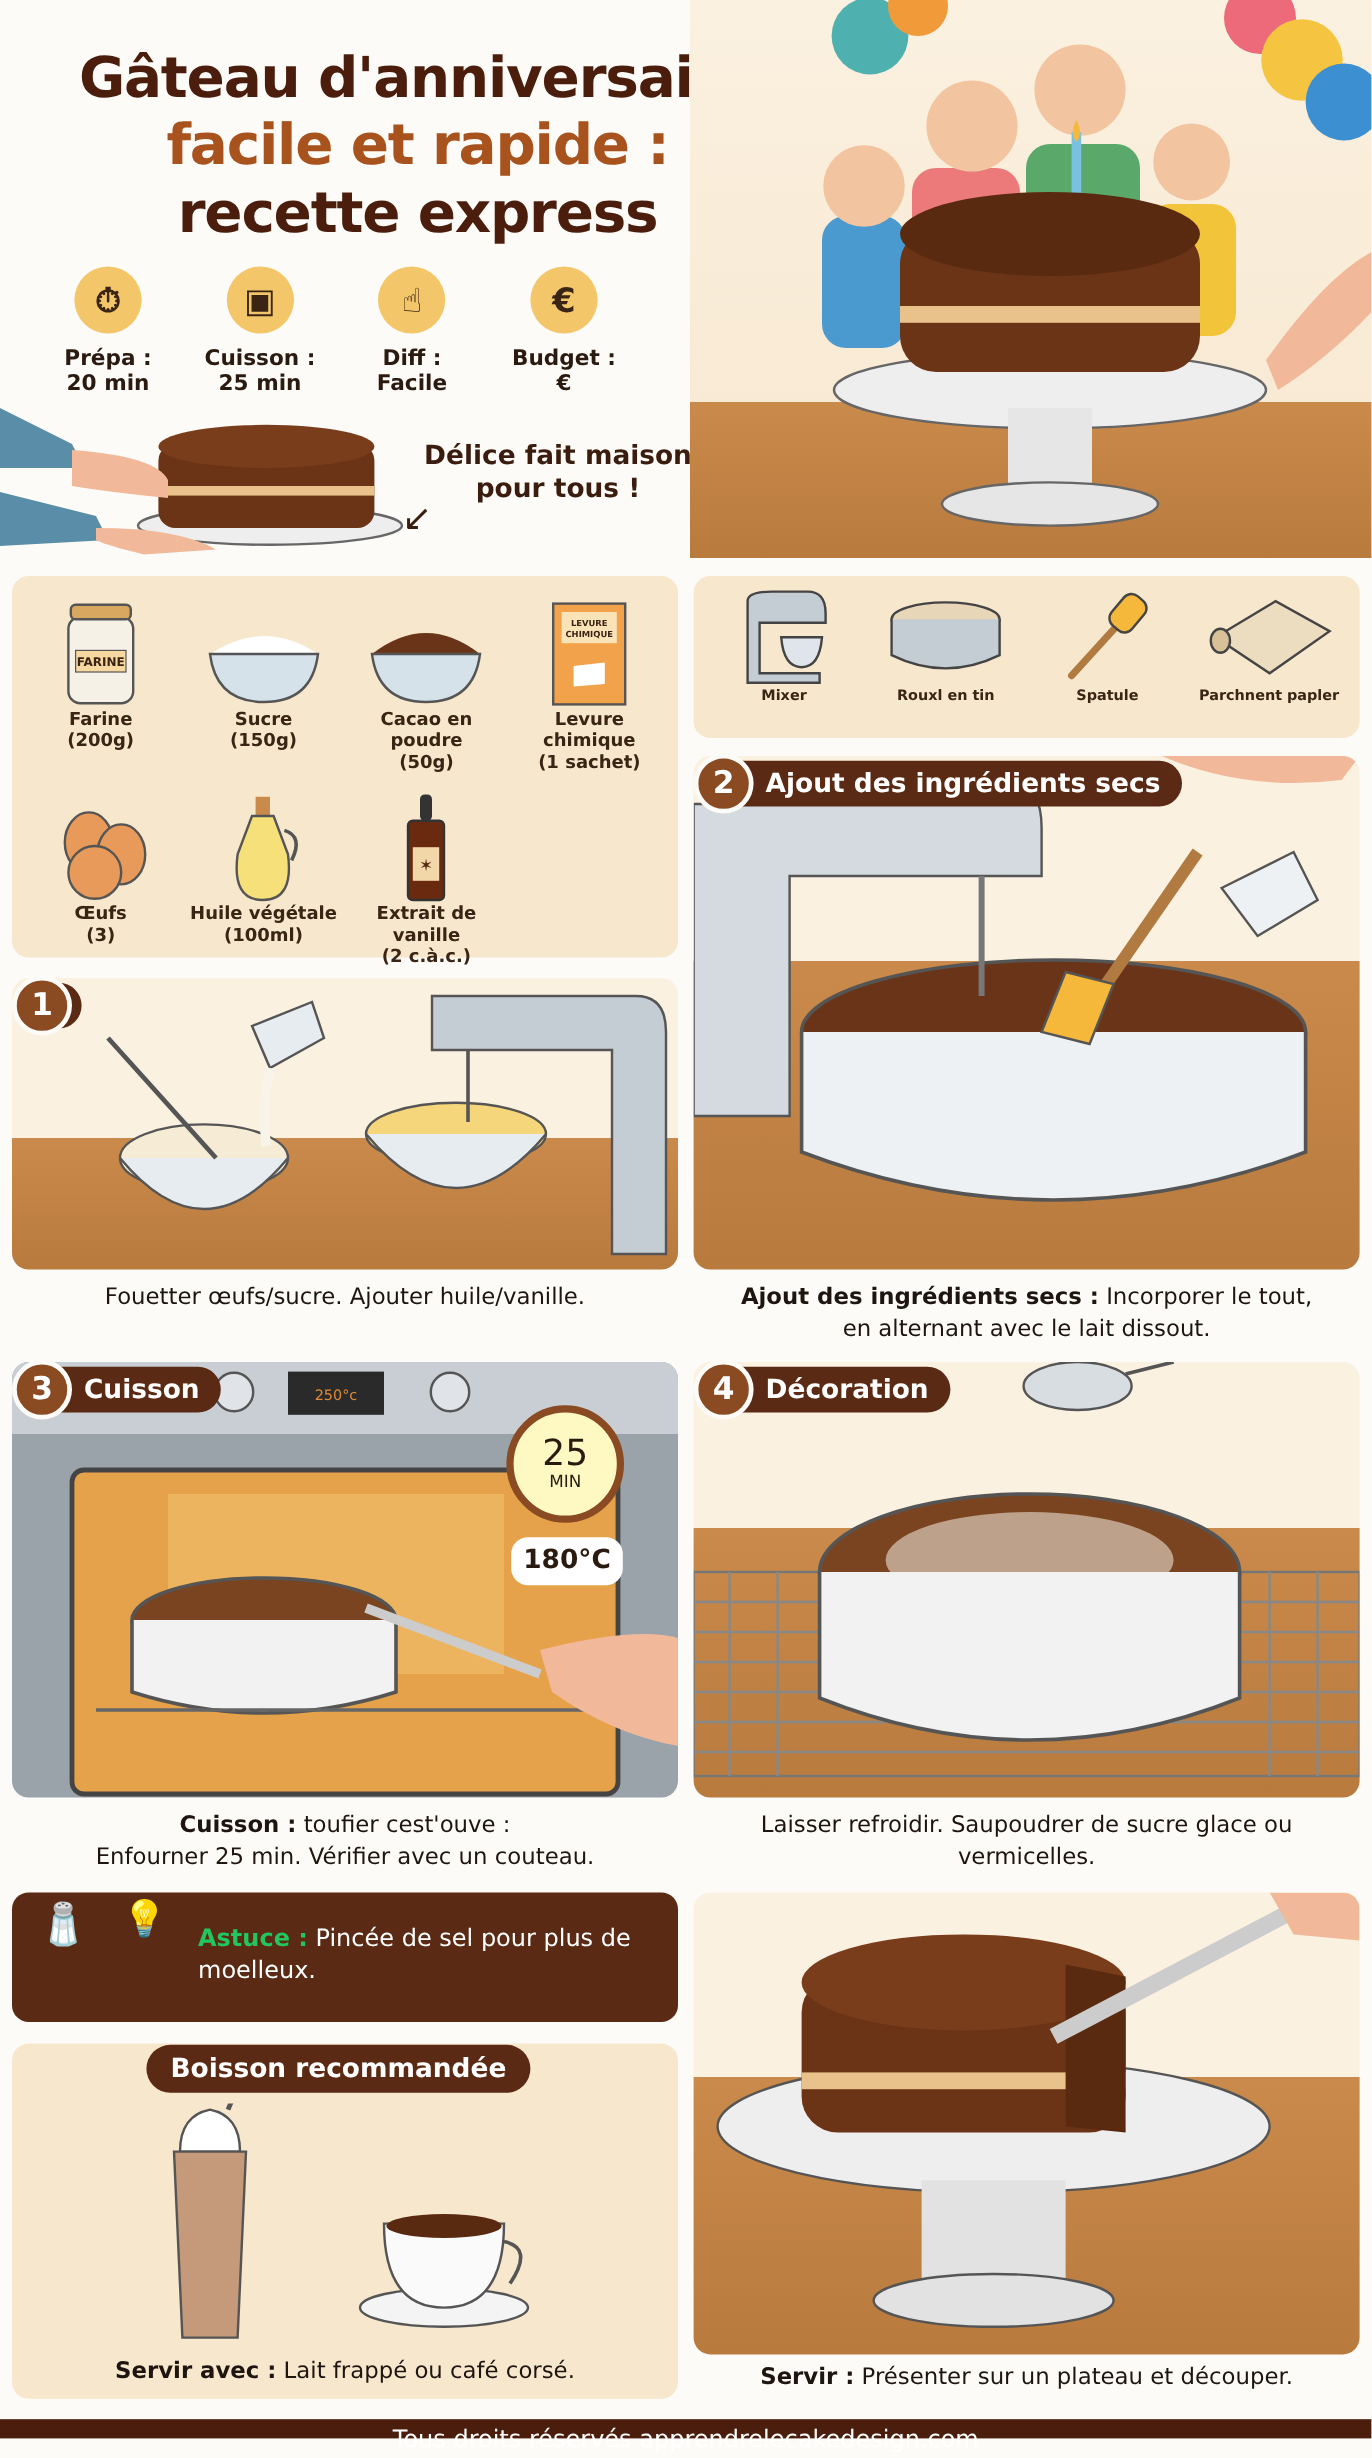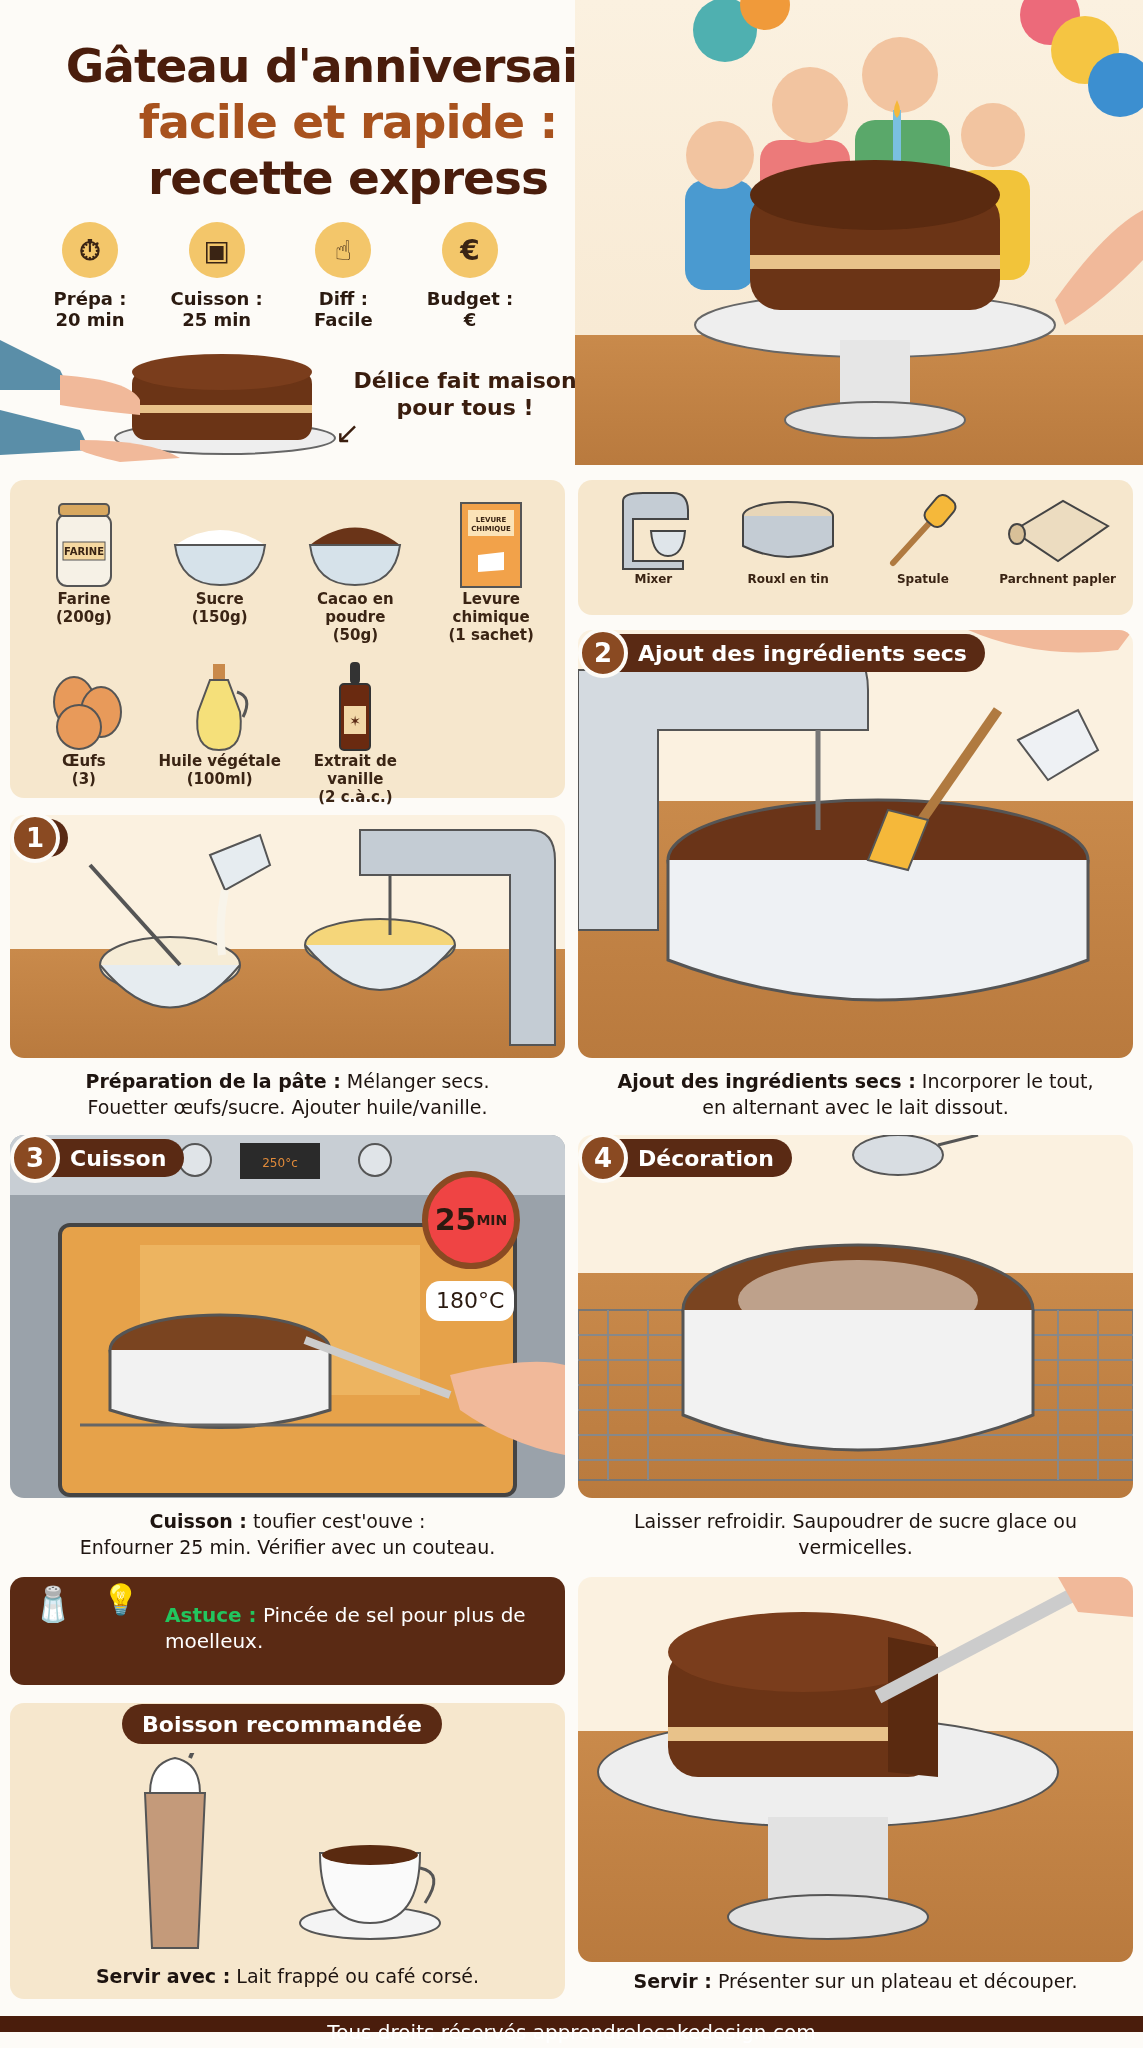--- a/index.html
+++ b/index.html
@@ -246,21 +246,20 @@
     <ellipse cx="370" cy="130" rx="75" ry="26" fill="#f5d67a" stroke="#555" stroke-width="2"></ellipse>
     <path d="M295 130 Q370 220 445 130" fill="#e6ecf0" stroke="#555" stroke-width="2"></path>
     <path d="M350 15 L520 15 Q545 15 545 45 L545 230 L500 230 L500 60 L350 60 Z" fill="#c4ccd4" stroke="#555" stroke-width="2"></path>
     <line x1="380" y1="60" x2="380" y2="120" stroke="#555" stroke-width="3"></line>
   </svg>
   <div class="badge" style="left:4px;top:4px;width:54px;padding:0">
     <div class="num">1</div>
   </div>
 </div>
 <div class="abs caption" style="left:10px;top:1068px;width:555px">
-  <div><b>Préparation de la pâte :</b><span> Mélanger secs.</span></div>
   <div>Fouetter œufs/sucre. Ajouter huile/vanille.</div>
 </div>
 
 <div class="abs step" style="left:578px;top:630px;width:555px;height:428px;background:linear-gradient(180deg,#fbf1e0 0%,#fbf1e0 40%,#c98a4b 40%,#b97a3e 100%)">
   <svg width="555" height="428" viewBox="0 0 555 428">
     <path d="M20 40 Q20 20 60 20 L260 20 Q290 20 290 60 L290 100 L80 100 L80 300 L0 300 L0 40 Z" fill="#d4dae0" stroke="#555" stroke-width="2"></path>
     <ellipse cx="300" cy="230" rx="210" ry="60" fill="#6a3418" stroke="#555" stroke-width="3"></ellipse>
     <path d="M90 230 L90 330 Q300 410 510 330 L510 230" fill="#eef1f4" stroke="#555" stroke-width="3"></path>
     <line x1="240" y1="100" x2="240" y2="200" stroke="#777" stroke-width="5"></line>
     <line x1="330" y1="210" x2="420" y2="80" stroke="#b07a40" stroke-width="10"></line>
@@ -286,25 +285,25 @@
     <circle cx="185" cy="25" r="16" fill="#e0e4e8" stroke="#555" stroke-width="2"></circle>
     <circle cx="365" cy="25" r="16" fill="#e0e4e8" stroke="#555" stroke-width="2"></circle>
     <rect x="50" y="90" width="455" height="270" rx="10" fill="#e6a24a" stroke="#444" stroke-width="4"></rect>
     <rect x="130" y="110" width="280" height="150" fill="#f2c070" opacity="0.6"></rect>
     <ellipse cx="210" cy="215" rx="110" ry="35" fill="#7a4420" stroke="#555" stroke-width="3"></ellipse>
     <path d="M100 215 L100 275 Q210 310 320 275 L320 215" fill="#f2f2f2" stroke="#555" stroke-width="3"></path>
     <line x1="70" y1="290" x2="480" y2="290" stroke="#666" stroke-width="3"></line>
     <line x1="295" y1="205" x2="440" y2="260" stroke="#ccc" stroke-width="8"></line>
     <path d="M440 240 Q520 220 555 230 L555 320 Q500 310 450 275 Z" fill="#f1b99a"></path>
   </svg>
-  <div class="abs" style="left:412px;top:36px;width:98px;height:98px;border-radius:50%;background:#ef4444;border:6px solid #8a4a22;display:flex;flex-direction:row;align-items:center;justify-content:center;font-weight:bold;color:#2b1a10">
+  <div class="abs" style="left:412px;top:36px;width:98px;height:98px;border-radius:50%;background:#fef9c3;border:6px solid #8a4a22;display:flex;flex-direction:column;align-items:center;justify-content:center;font-weight:normal;color:#2b1a10">
     <div style="font-size:30px;line-height:30px">25</div>
     <div style="font-size:14px">MIN</div>
   </div>
-  <div class="abs" style="left:416px;top:146px;height:40px;padding:0 10px;background:#fff;border-radius:14px;font-weight:normal;font-size:22px;line-height:40px;color:#2b1a10">180°C</div>
+  <div class="abs" style="left:416px;top:146px;height:40px;padding:0 10px;background:#fff;border-radius:14px;font-weight:bold;font-size:22px;line-height:40px;color:#2b1a10">180°C</div>
   <div class="badge" style="left:4px;top:4px">
     <div class="num">3</div>
     <span>Cuisson</span>
   </div>
 </div>
 <div class="abs caption" style="left:10px;top:1508px;width:555px">
   <div><b>Cuisson :</b><span> toufier cest'ouve :</span></div>
   <div>Enfourner 25 min. Vérifier avec un couteau.</div>
 </div>
 

